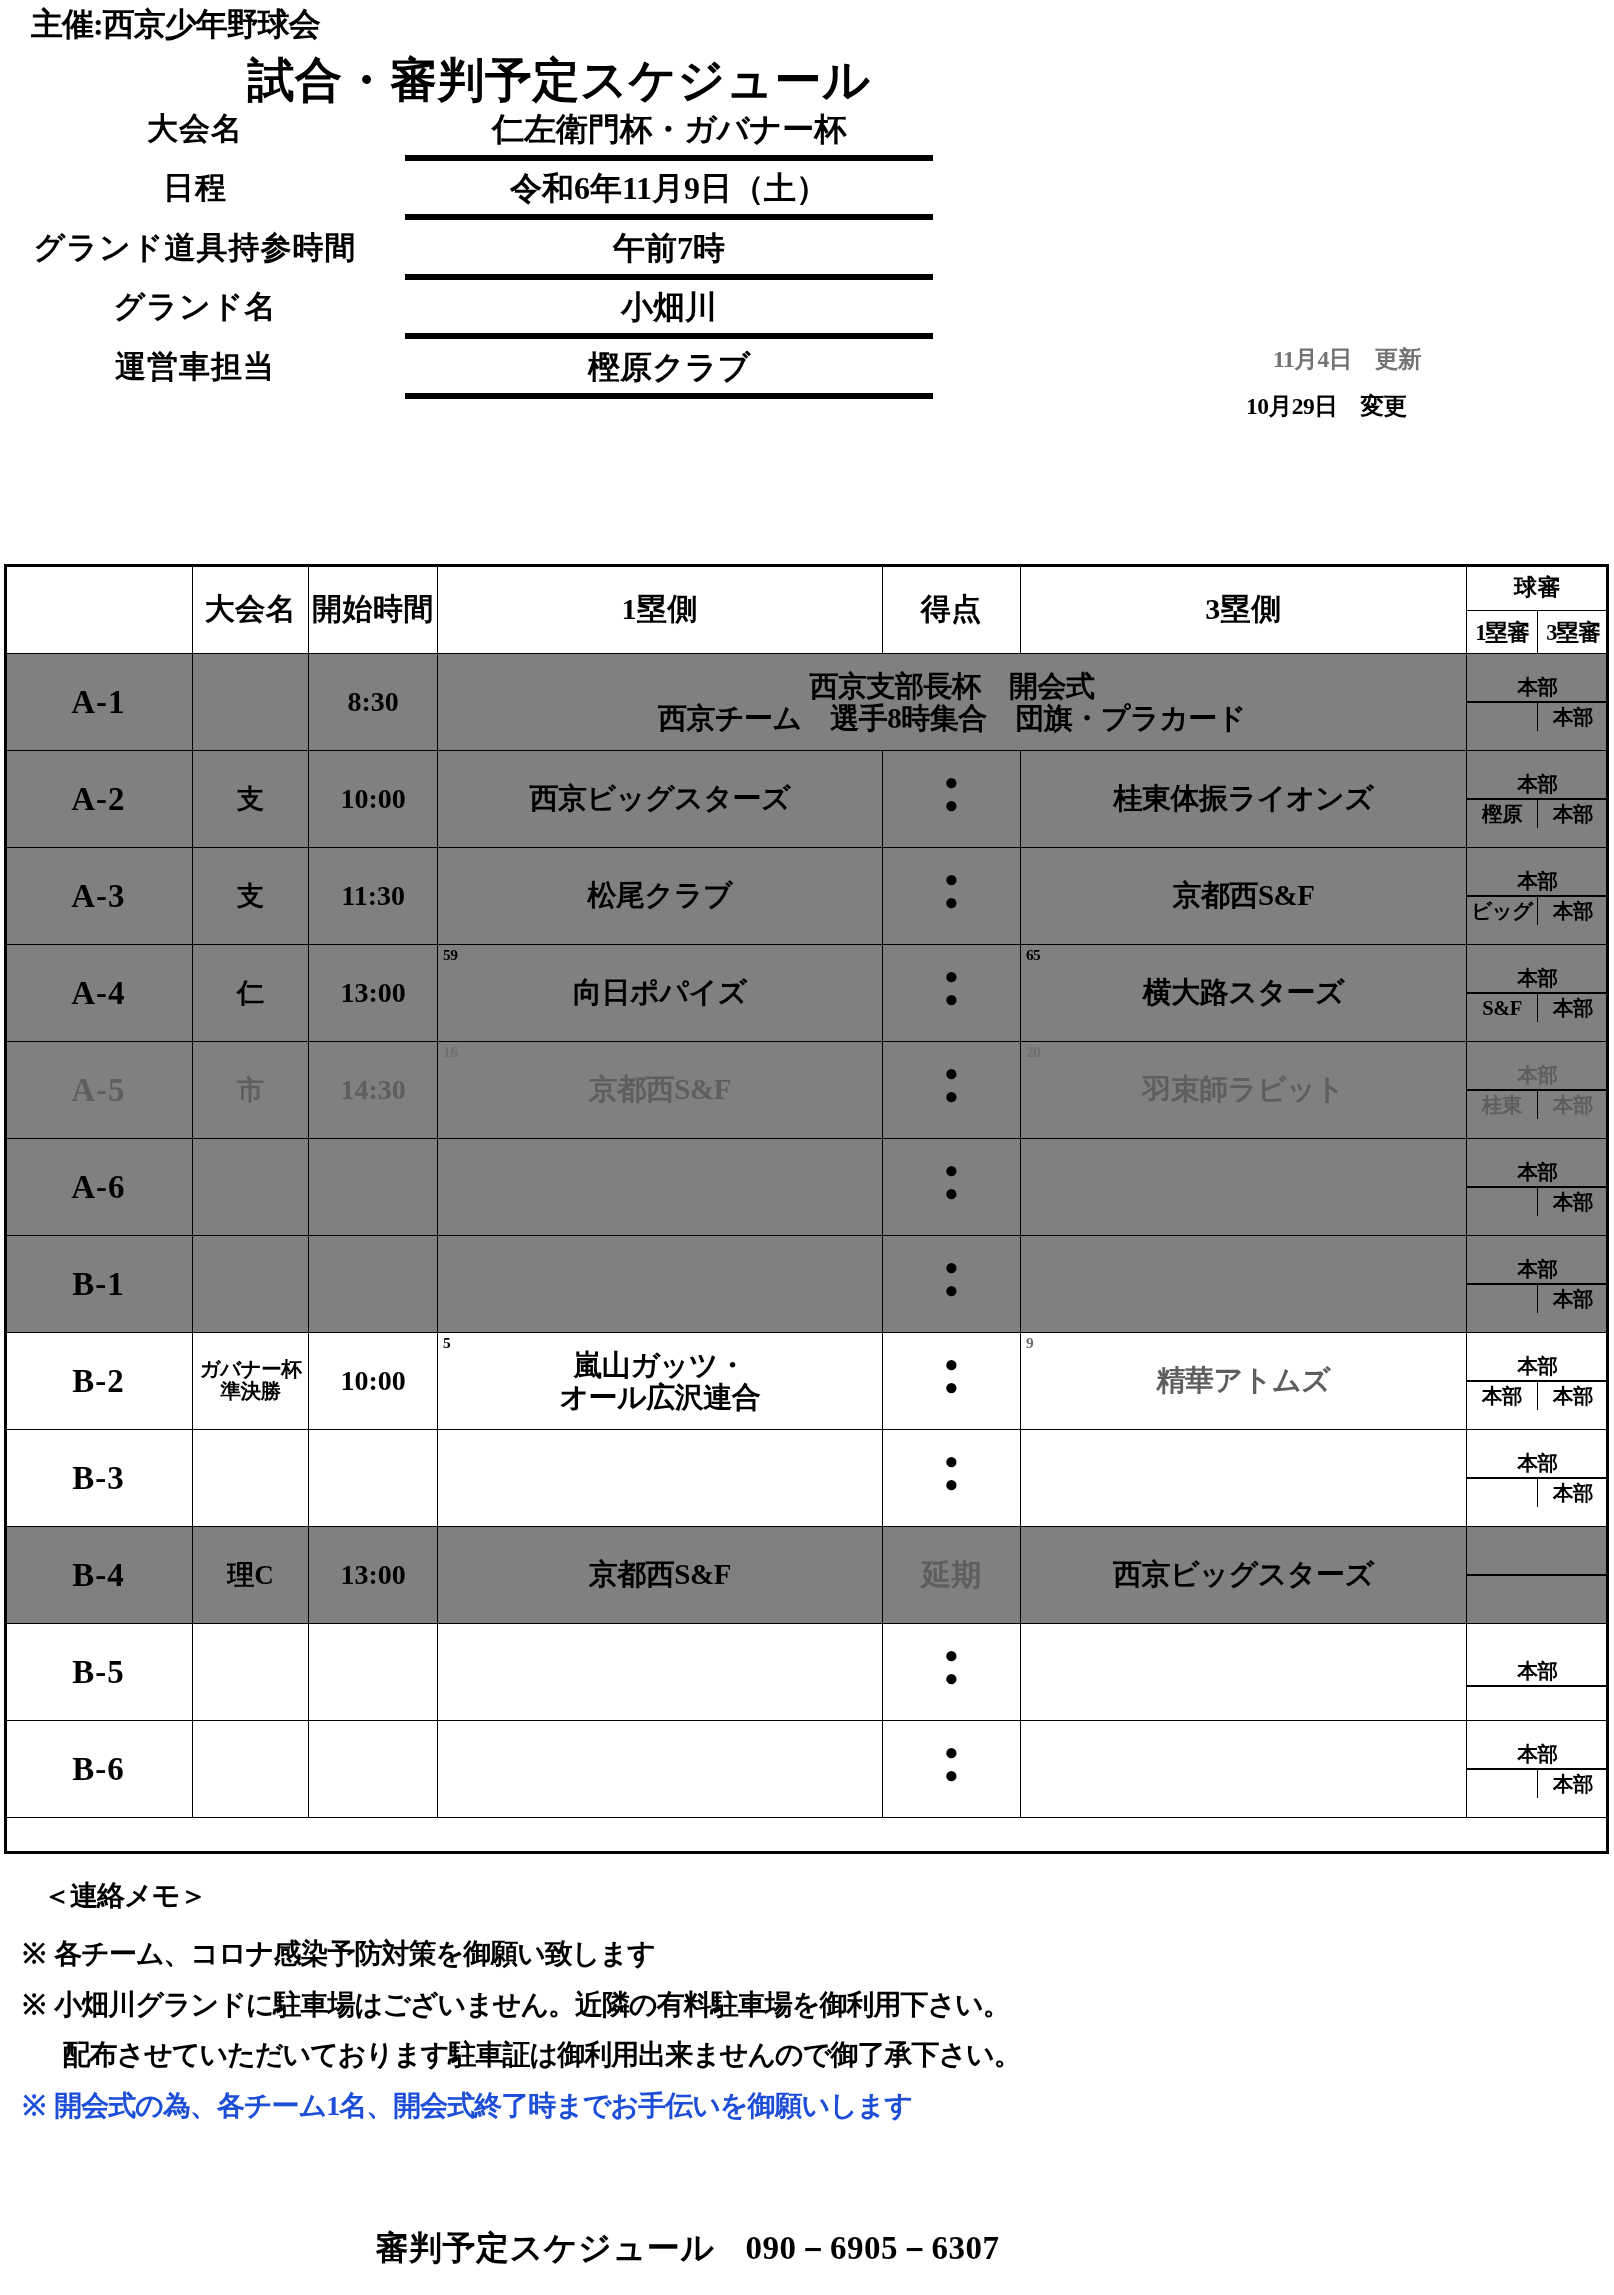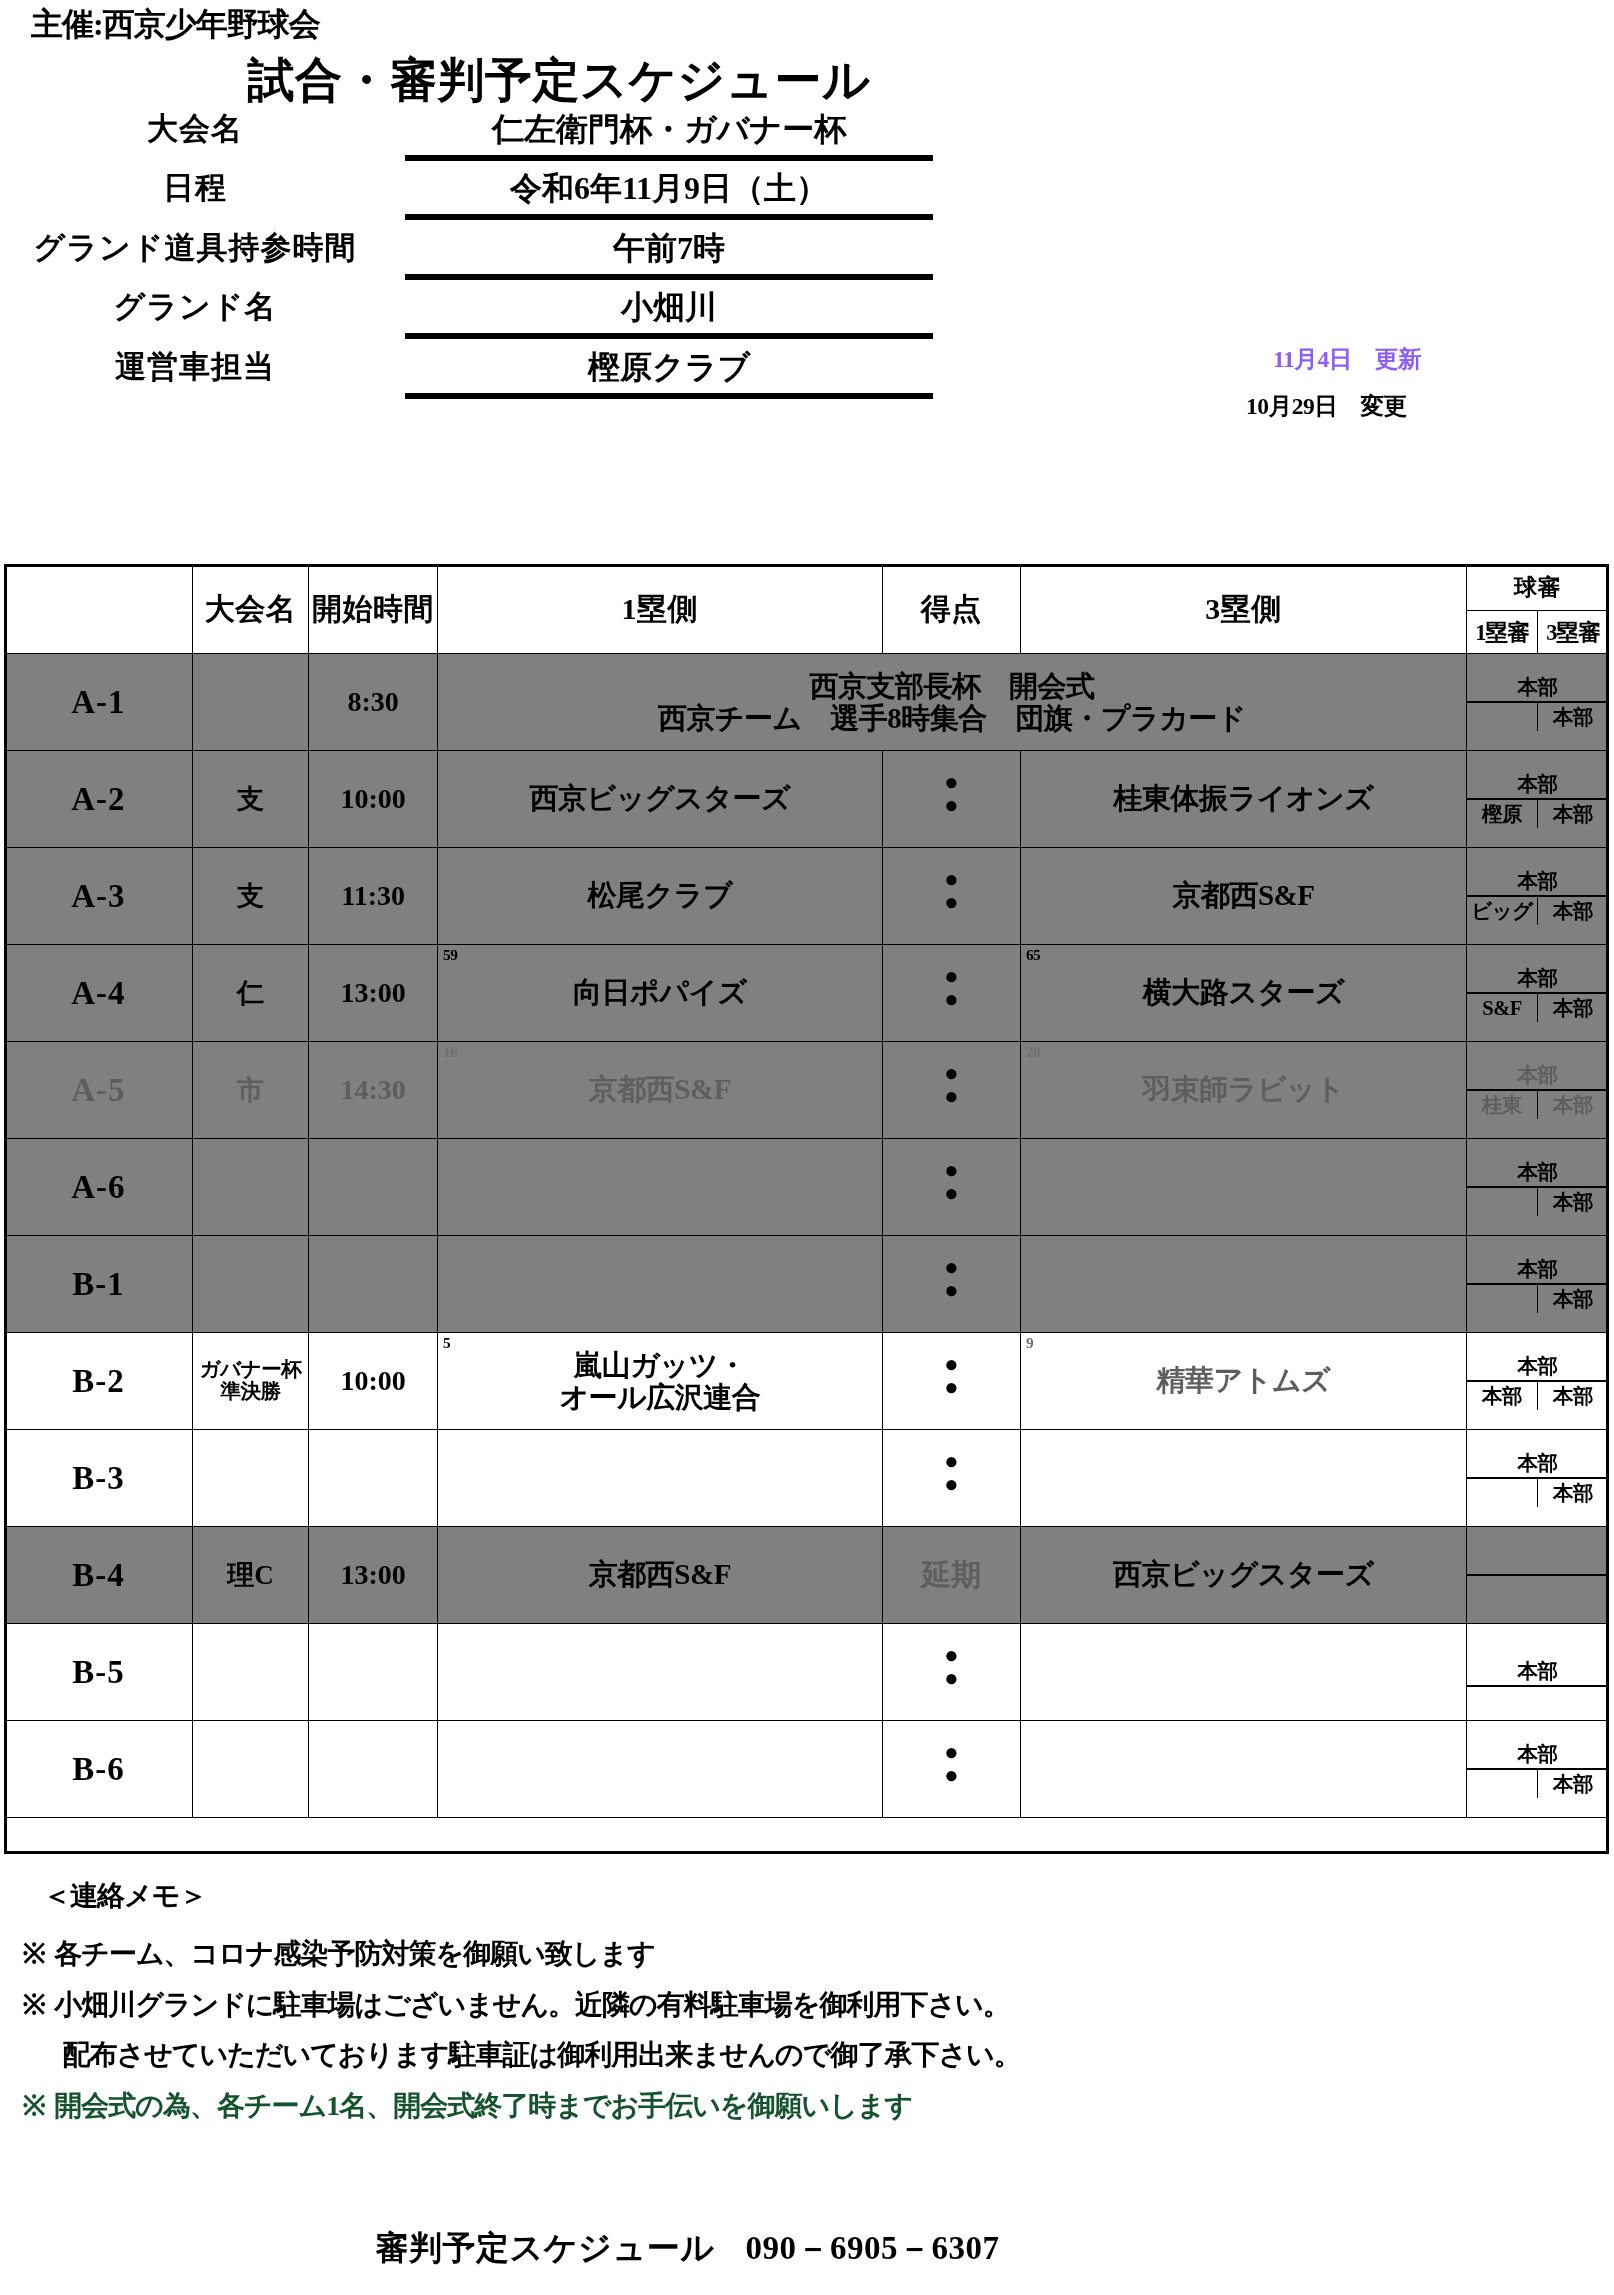--- a/index.html
+++ b/index.html
@@ -79,21 +79,21 @@
     border-top: 3.6px solid #000;
     margin-top: 0px;
   }
   .stamp {
     position: absolute;
     font-size: 23.6px;
     font-weight: bold;
     letter-spacing: -0.5px;
     white-space: nowrap;
   }
-  .stamp.gray { color: #8b5cf6; }
+  .stamp.gray { color: #737373; }
 
   
   .sched-table {
     position: absolute;
     left: 4.1px;
     top: 564px;
     width: 1605px;
     border-collapse: collapse;
     table-layout: fixed;
   }
@@ -208,21 +208,21 @@
   }
   .note-line .mark { margin-right: 9.2px; }
   .note-cont {
     font-size: 28px;
     font-weight: bold;
     letter-spacing: -1px;
     margin-bottom: 11.3px;
     padding-left: 40px;
     white-space: nowrap;
   }
-  .note-line.gray, .note-cont.gray { color: #14532d; }
+  .note-line.gray, .note-cont.gray { color: #1d4ed8; }
 
   .contact {
     position: absolute;
     left: 0;
     top: 2226px;
     width: 1375px;
     text-align: center;
     font-size: 33px;
     font-weight: bold;
     letter-spacing: 0.5px;

